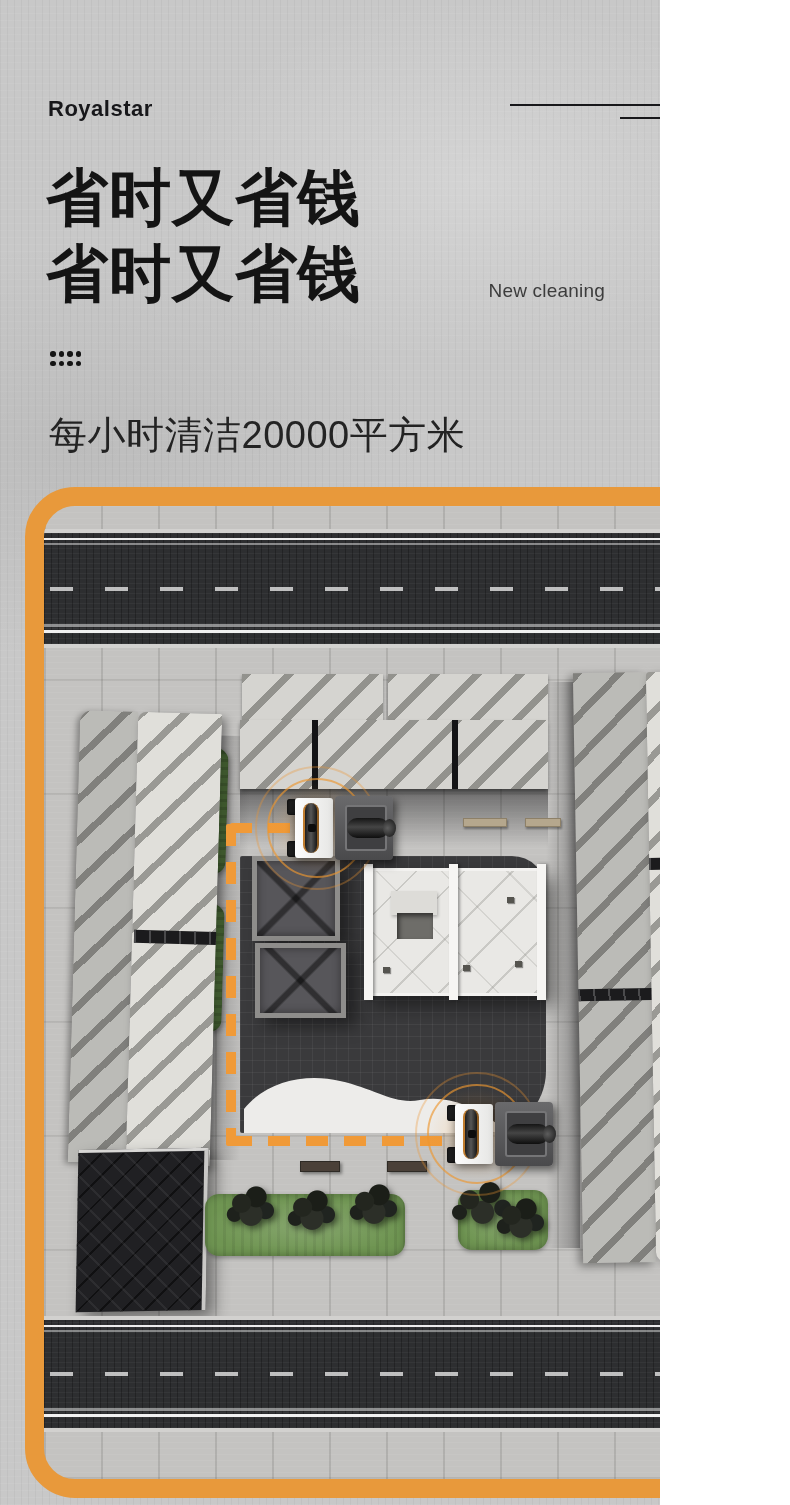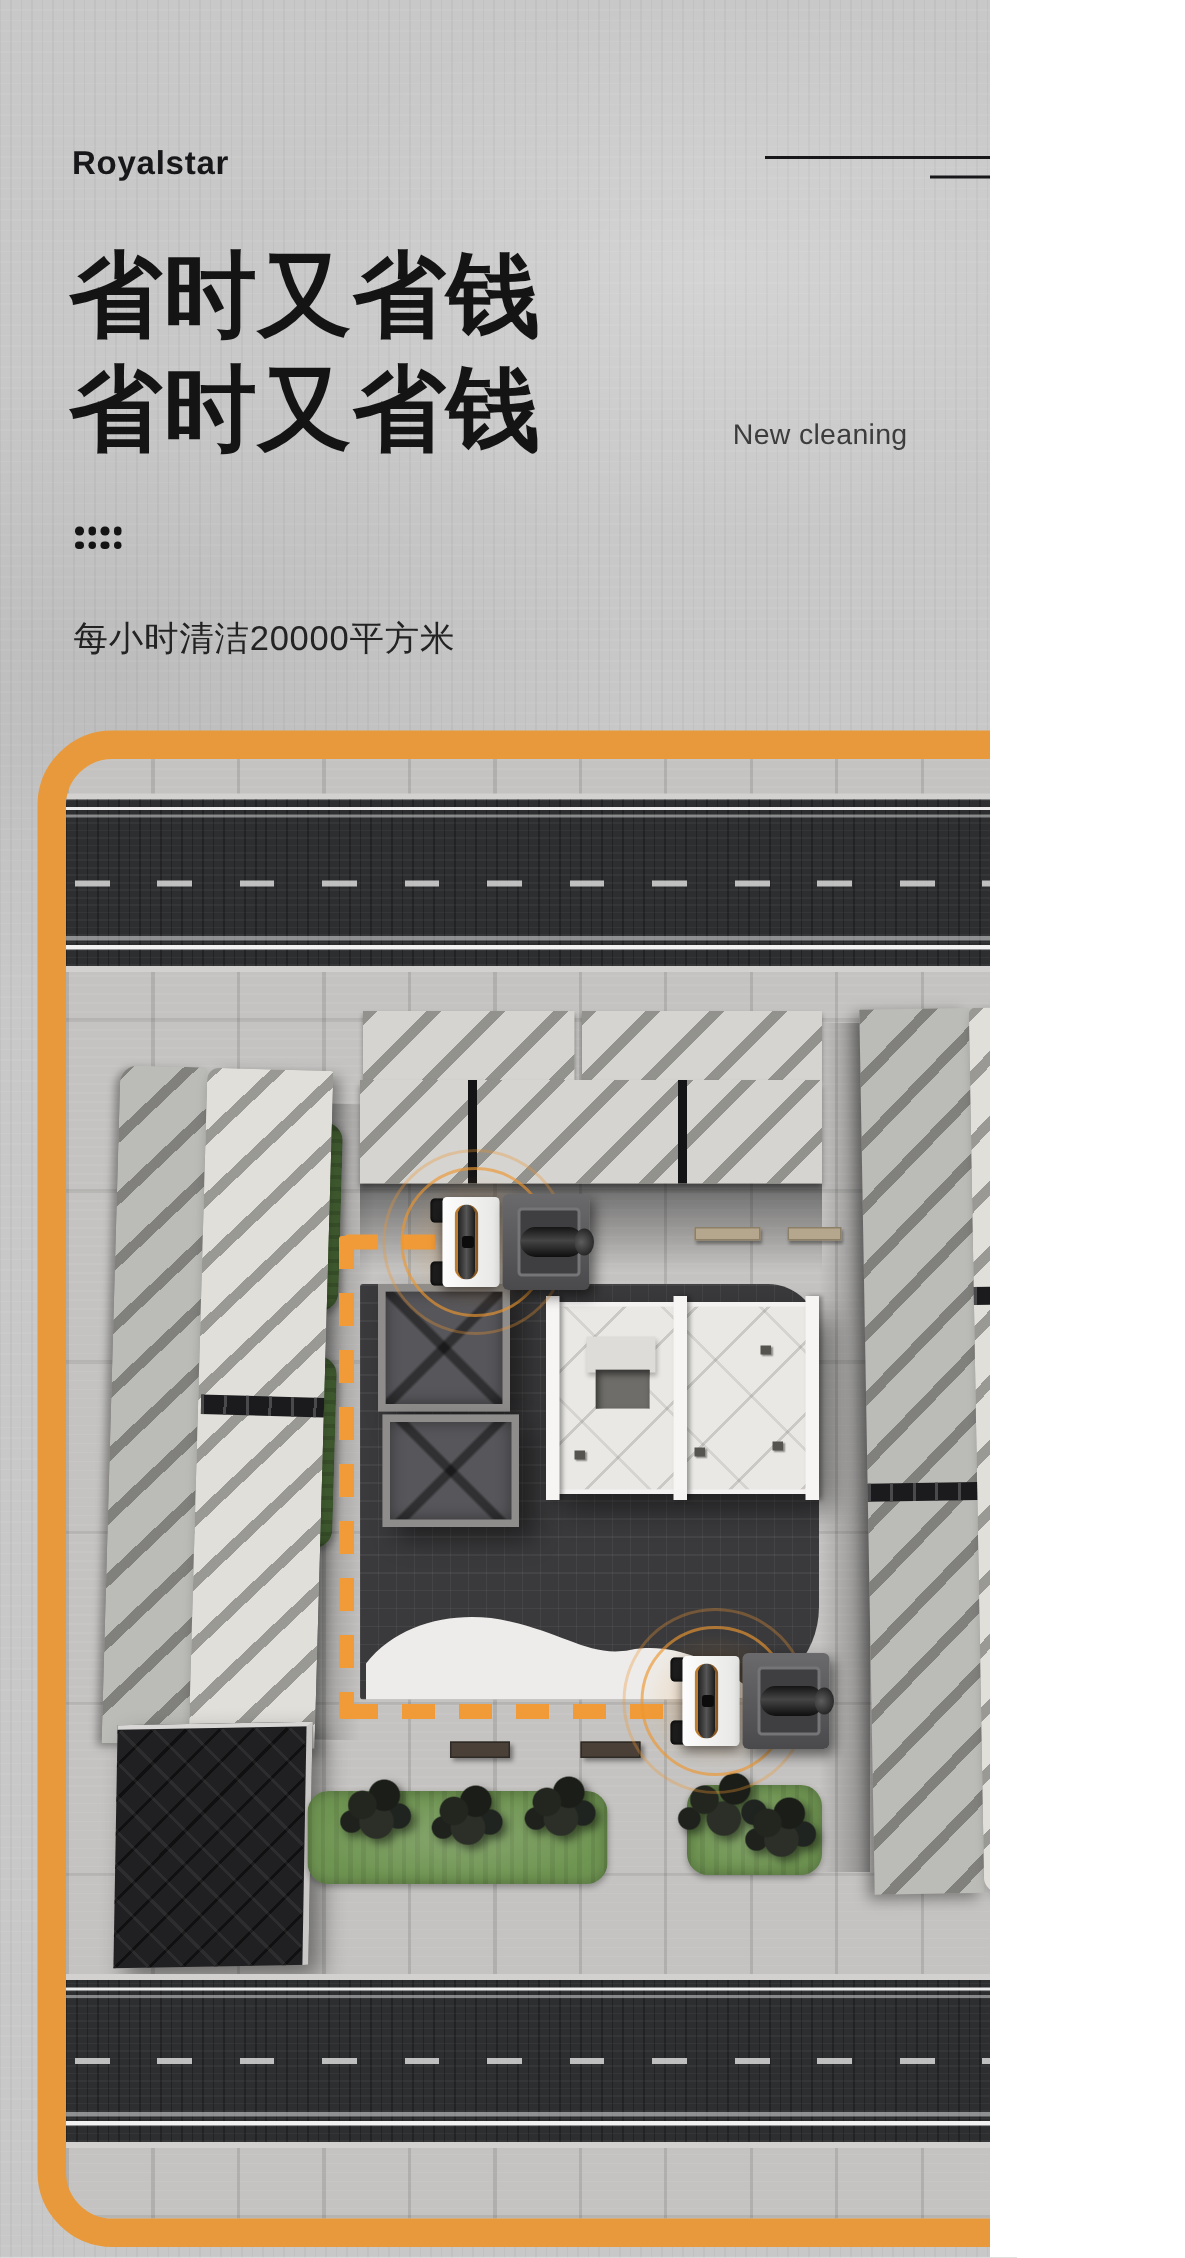--- a/index.html
+++ b/index.html
@@ -37,21 +37,21 @@
     position:absolute; right:55px; top:280px;
     font-size:19px; color:var(--text,#3c3c3c); letter-spacing:.2px;
   }
 
   .dots { position:absolute; left:50px; top:351px; display:grid;
           grid-template-columns:repeat(4,5.5px); grid-auto-rows:5.5px; gap:4px 3px; }
   .dots i { width:5.5px; height:5.5px; border-radius:50%; background:#141414; }
 
   .subtitle {
     position:absolute; left:49px; top:410px;
-    font-size:23px; color:#232323; letter-spacing:.5px;
+    font-size:38px; color:#232323; letter-spacing:.5px;
   }
 
   
   .scene-frame {
     position:absolute; left:25px; top:487px; width:740px; height:1011px;
     border:19px solid var(--accent,#E8993B); border-radius:50px; overflow:hidden;
     background-color:var(--paving,#c4c3c1);
     background-image:
       repeating-linear-gradient(90deg, rgba(70,70,66,.16) 0 2px, transparent 2px 57px),
       repeating-linear-gradient(0deg, rgba(70,70,66,.12) 0 2px, transparent 2px 114px),

